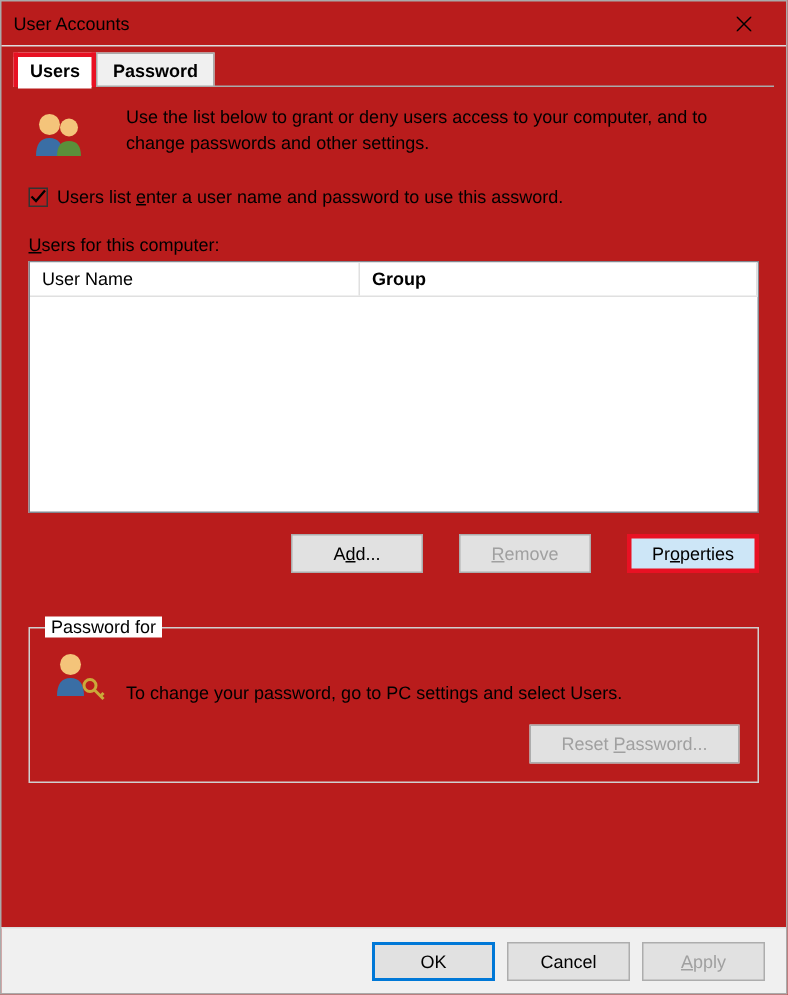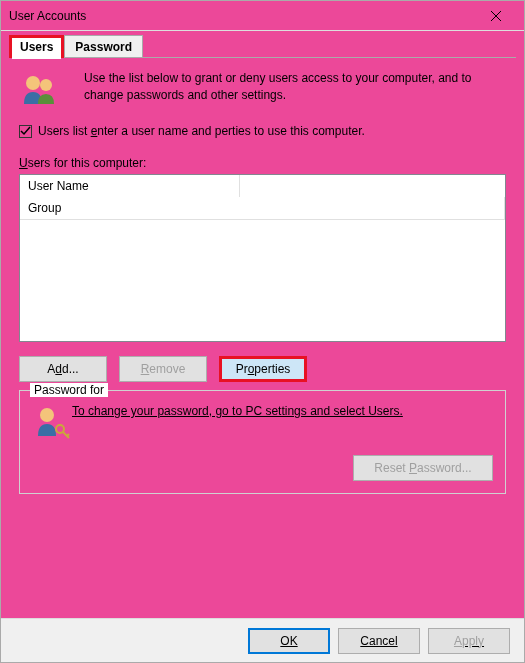--- a/index.html
+++ b/index.html
@@ -1,56 +1,56 @@
 <!DOCTYPE html>
 <html><head>
 <meta charset="utf-8">
 <style>
 * { box-sizing: border-box; font-family: "Segoe UI", Tahoma, sans-serif; font-size: 12px; }
 body { margin: 0; background: #fff; width: 525px; height: 663px; position: relative; }
-.window { width: 525px; height: 663px; background: #ec4899; border: 1px solid #aaa; position: relative; }
+.window { width: 525px; height: 663px; background: #b91c1c; border: 1px solid #aaa; position: relative; }
 .titlebar { height: 30px; display: flex; align-items: center; padding: 0 8px; border-bottom: 1px solid #ddd; }
 .title { flex: 1; color: #000; font-size: 12px; }
 .close-btn { width: 40px; height: 28px; display: flex; align-items: center; justify-content: center; cursor: default; }
 .close-btn svg { width: 10px; height: 10px; }
 .tab-row { display: flex; padding: 4px 8px 0 8px; position: relative; }
 .tab { padding: 4px 10px; border: 1px solid #aaa; border-bottom: none; background: #fff; margin-right: 0; position: relative; font-weight: bold; }
 .tab.inactive { background: #f0f0f0; border-top-color:#aaa; }
 .tab.active { background:#fff; z-index:2; }
 .tab-border-bottom { position:absolute; left:8px; right:8px; bottom:0; height:1px; background:#aaa; z-index:1;}
 .tab.active::after { content:""; position:absolute; left:0; right:0; bottom:-1px; height:2px; background:#fff;}
 .red-box { border: 3px solid #e81123; }
 .content { padding: 12px 18px; }
 .intro { display: flex; gap: 25px; margin-bottom: 14px; }
 .intro-icon { width: 40px; height: 40px; flex:0 0 40px; }
 .intro-text { color: #000; line-height: 1.4; }
 .checkbox-row { display: flex; align-items: center; gap: 6px; margin: 8px 0 18px 0; }
 .checkbox { width: 13px; height: 13px; border: 1px solid #333; display:flex; align-items:center; justify-content:center; }
 .checkbox svg { width: 11px; height: 11px; }
 .list-label { margin-bottom: 4px; }
 .list-box { border: 1px solid #828790; height: 168px; background:#fff; }
-.list-header { display:flex; background:#fff; border-bottom:1px solid #e0e0e0;flex-direction:column; }
+.list-header { display:flex; background:#fff; border-bottom:1px solid #e0e0e0; }
 .list-header-cell { padding: 4px 8px; border-right:1px solid #e0e0e0;}
 .col-name { width: 220px; }
-.col-group { flex: 1; }
+.col-group { flex: 1; font-weight: bold; }
 .list-row-wrap { border:3px solid #e81123; margin:-1px; }
 .list-row { display:flex; background:#0a246a; color:#fff; align-items:center; height:20px; }
 .row-icon { width:16px; height:16px; margin:0 4px; flex:0 0 16px; }
 .row-cell { padding: 2px 4px; white-space:nowrap; overflow:hidden; text-overflow:ellipsis; }
-.btn-row { display:flex; gap:12px; margin-top:14px; }
+.btn-row { display:flex; justify-content:flex-end; gap:24px; margin-top:14px; }
 .btn { min-width:88px; height:26px; border:1px solid #adadad; background:#e1e1e1; display:flex; align-items:center; justify-content:center; padding:0 10px; }
 .btn.disabled { color:#a0a0a0; }
 .btn.highlight { background:#cde6f7; border-color:#5a9bd4; }
-.fieldset { border:1px solid #d0d0d0; margin-top:8px; padding:12px; position:relative; }
+.fieldset { border:1px solid #d0d0d0; margin-top:36px; padding:12px; position:relative; }
 .fieldset-legend { position:absolute; top:-8px; left:10px; background:#fff; padding:0 4px; }
-.pwd-row { display:flex; align-items:flex-start;text-decoration:underline; }
+.pwd-row { display:flex; gap:12px; align-items:flex-end; }
 .pwd-icon { width:40px; height:40px; flex:0 0 40px; }
 .pwd-text { line-height:1.4; }
 .pwd-btn-row { display:flex; justify-content:flex-end; margin-top:12px; }
-.footer { position:absolute; bottom:0; left:0; right:0; height:44px; background:#f0f0f0; border-top:1px solid #ddd; display:flex; align-items:center; justify-content:flex-end; gap:8px; padding-right:14px;text-decoration:underline; }
+.footer { position:absolute; bottom:0; left:0; right:0; height:44px; background:#f0f0f0; border-top:1px solid #ddd; display:flex; align-items:center; justify-content:flex-end; gap:8px; padding-right:14px; }
 .footer .btn { min-width:82px; background:#e1e1e1; }
 .footer .btn.primary { border:2px solid #0078d7; background:#e1e1e1; }
 .u { text-decoration: underline; }
 </style>
 </head>
 <body>
 
 <div class="window">
 
   <div class="titlebar">
@@ -83,21 +83,21 @@
       <div class="intro-text">Use the list below to grant or deny users access to your computer, and to change passwords and other settings.</div>
     </div>
 
     <div class="checkbox-row">
       <div class="checkbox">
         <svg viewBox="0 0 11 11">
             <polyline points="1,5 4,8 10,1" fill="none" stroke="#000" stroke-width="1.5"></polyline>
           </svg>
       </div>
       <div>
-        <span>Users list </span><span class="u">e</span><span>nter a user name and perties to use this computer.</span>
+        <span>Users list </span><span class="u">e</span><span>nter a user name and password to use this assword.</span>
       </div>
     </div>
 
     <div class="list-label">
       <span class="u">U</span><span>sers for this computer:</span>
     </div>
 
     <div class="list-box">
       <div class="list-header">
         <div class="list-header-cell col-name">User Name</div>

